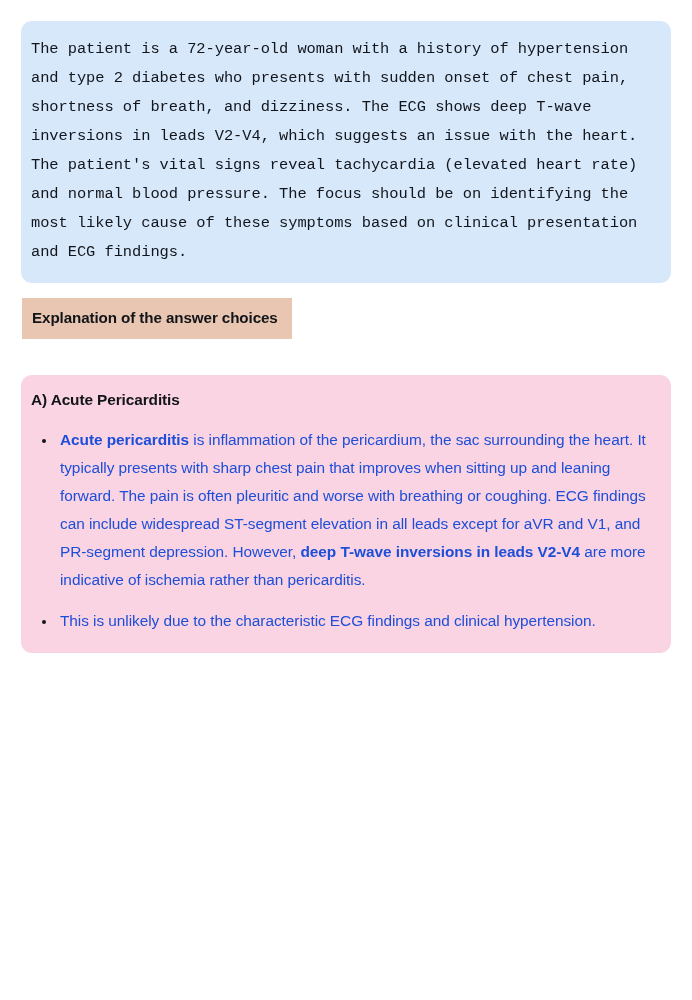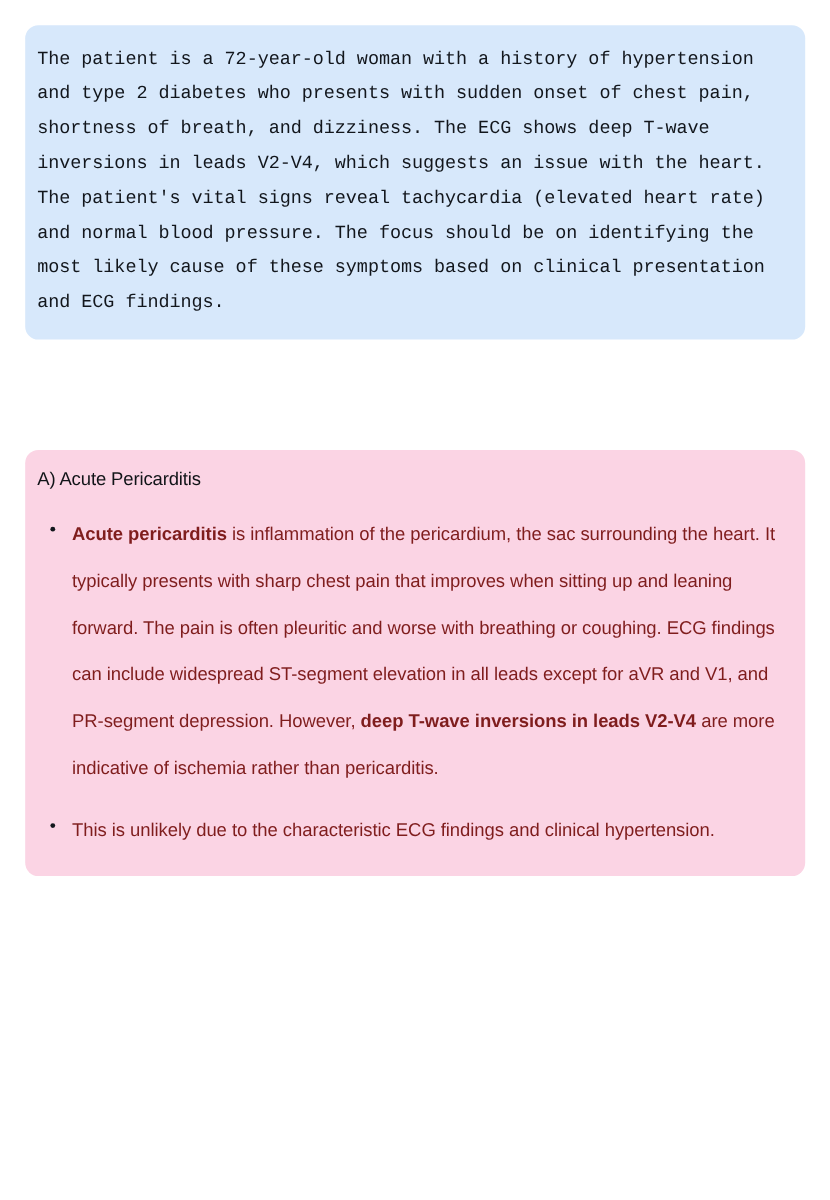--- a/index.html
+++ b/index.html
@@ -71,37 +71,37 @@
     width: 650px;
     background: #fbd4e4;
     border-radius: 11px;
     box-sizing: border-box;
     padding: 12px 20px 18px 10px;
   }
   .choice-title {
     margin: 0 0 4px 0;
     font-size: 15.4px;
     line-height: 26px;
-    font-weight: normal;
+    font-weight: bold;
     letter-spacing: -0.1px;
     color: #111418;
   }
   .choice-list {
     margin: 0;
     padding: 0;
     list-style: none;
   }
   .choice-list-item {
     position: relative;
     margin: 13px 0 10px 0;
     padding-left: 29px;
     font-size: 15.4px;
-    line-height: 39px;
+    line-height: 28px;
     letter-spacing: -0.05px;
-    color: #7f1d1d;
+    color: #1d4ed8;
   }
   .choice-list-item:last-child {
     margin-bottom: 0;
   }
   .bullet-dot {
     position: absolute;
     left: 11px;
     top: 12.5px;
     width: 4px;
     height: 4px;
@@ -114,20 +114,23 @@
 </style>
 </head>
 <body>
 
 <div class="page">
 
   <section class="vignette-card">
     <p class="vignette-text">The patient is a 72-year-old woman with a history of hypertension and type 2 diabetes who presents with sudden onset of chest pain, shortness of breath, and dizziness. The ECG shows deep T-wave inversions in leads V2-V4, which suggests an issue with the heart. The patient's vital signs reveal tachycardia (elevated heart rate) and normal blood pressure. The focus should be on identifying the most likely cause of these symptoms based on clinical presentation and ECG findings.</p>
   </section>
 
+  <div class="section-band">
+    <p class="section-band-text">Explanation of the answer choices</p>
+  </div>
 
   <section class="choice-card">
     <h2 class="choice-title">A) Acute Pericarditis</h2>
 
     <ul class="choice-list">
       <li class="choice-list-item">
         <span class="bullet-dot"></span>
         <span class="em">Acute pericarditis</span><span> is inflammation of the pericardium, the sac surrounding the heart. It typically presents with sharp chest pain that improves when sitting up and leaning forward. The pain is often pleuritic and worse with breathing or coughing. ECG findings can include widespread ST-segment elevation in all leads except for aVR and V1, and PR-segment depression. However, </span><span class="em">deep T-wave inversions in leads V2-V4</span><span> are more indicative of ischemia rather than pericarditis.</span>
       </li>
 

